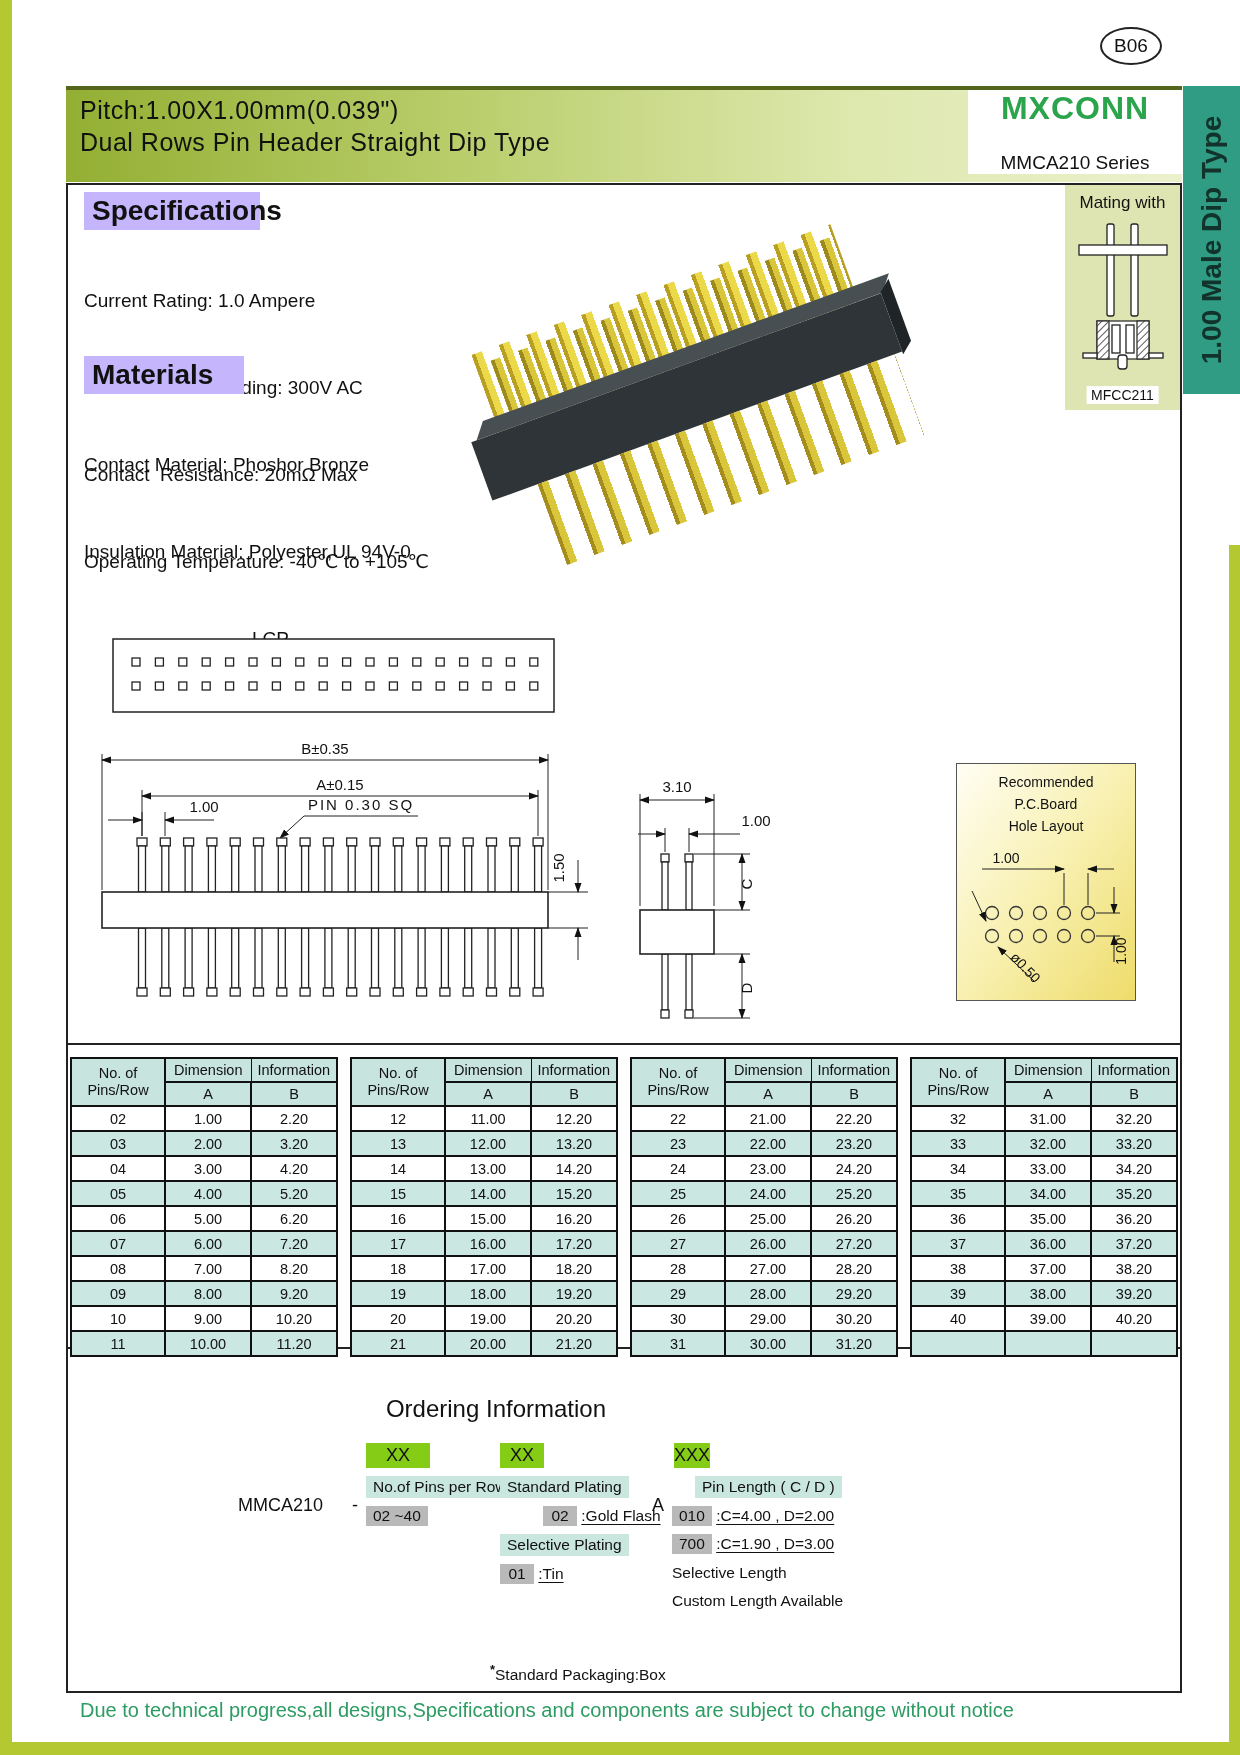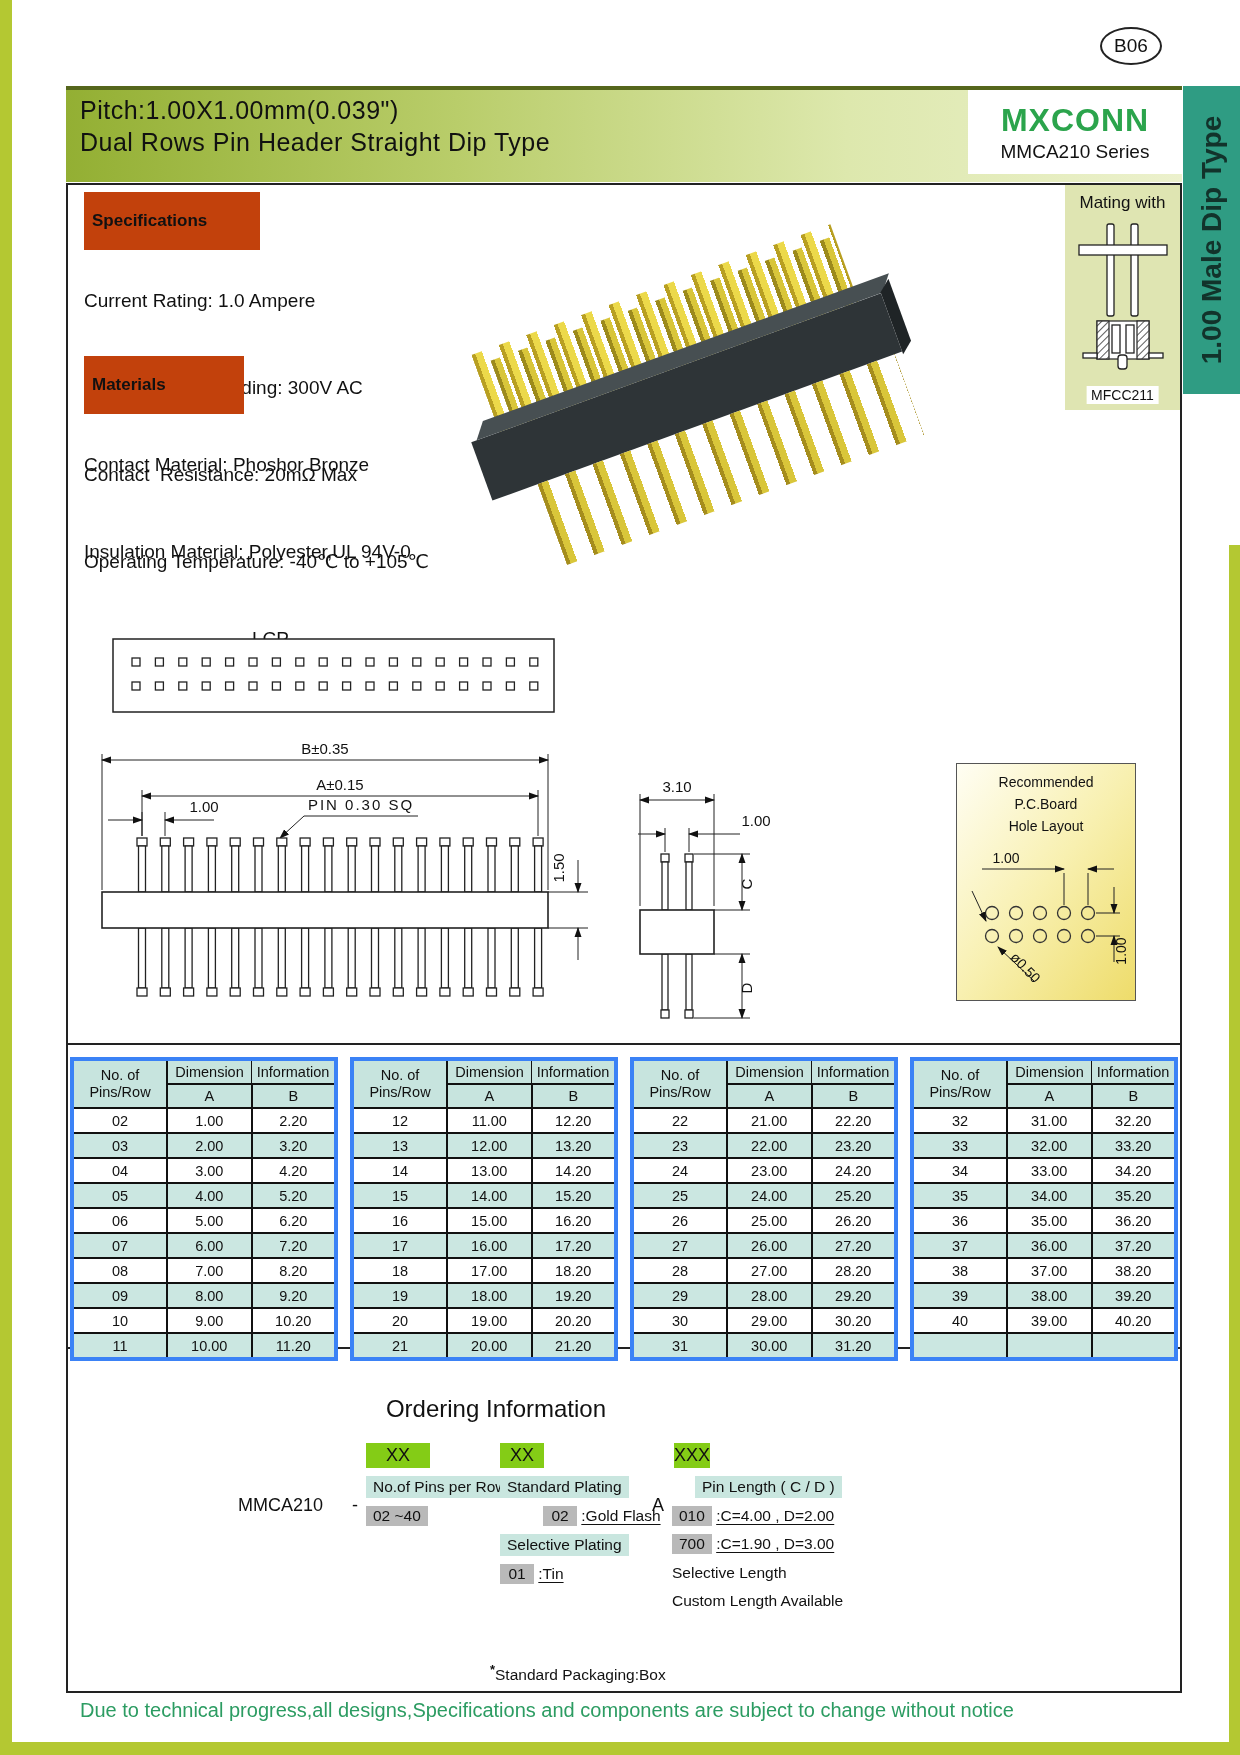--- a/index.html
+++ b/index.html
@@ -13,38 +13,38 @@
   
   .badge{left:1100px;top:27px;width:58px;height:34px;border:2px solid #222;border-radius:50%;
          display:flex;align-items:center;justify-content:center;font-size:19px;background:#fff;}
   
   .header-band{left:66px;top:86px;width:1116px;height:96px;box-sizing:border-box;
     background:linear-gradient(90deg,#93af33 0%,#b9cd6a 35%,#dde8ad 70%,#ecf1cd 100%);
     border-top:4px solid #55661c;}
   .title1{left:80px;top:96px;font-size:25px;letter-spacing:.5px;}
   .title2{left:80px;top:128px;font-size:25px;letter-spacing:.5px;}
   .brandbox{left:968px;top:90px;width:214px;height:84px;background:#fff;display:flex;
-            flex-direction:column;align-items:center;justify-content:center;gap:2px;}
+            flex-direction:column;align-items:center;justify-content:space-between;gap:2px;}
   .brand{color:#2ba44c;font-weight:bold;font-size:32px;letter-spacing:1px;}
   .series{font-size:19px;}
   
   .sidetab{left:1183px;top:86px;width:57px;height:308px;background:#2f9c83;}
   .sidetab span{position:absolute;left:50%;top:50%;transform:translate(-50%,-50%) rotate(-90deg);
                 white-space:nowrap;font-size:28px;font-weight:bold;color:#12332b;}
   
   .content-box{left:66px;top:183px;width:1116px;height:1510px;border:2px solid #222;box-sizing:border-box;}
   .divider{left:66px;width:1116px;height:0;border-top:2px solid #222;}
   
   .matingbox{left:1065px;top:185px;width:115px;height:225px;background:#dfe5b2;}
   .mating-label{width:100%;text-align:center;margin-top:8px;font-size:17px;}
   .mating-svg{position:absolute;left:50%;top:36px;transform:translateX(-50%);}
   .mfcc{position:absolute;left:50%;bottom:6px;transform:translateX(-50%);background:#fff;
         font-size:14px;padding:1px 5px;white-space:nowrap;}
   
-  .sec-chip{background:#c2410c;font-weight:bold;font-size:17px;padding:19px 8px;box-sizing:border-box;}
+  .sec-chip{background:#c4b5fd;font-weight:bold;font-size:28px;padding:3px 8px;box-sizing:border-box;}
   #spec-chip{left:84px;top:192px;width:176px;}
   .spec-lines{left:84px;top:228px;font-size:19px;line-height:29px;white-space:pre-wrap;}
   #mat-chip{left:84px;top:356px;width:160px;}
   .mat-lines{left:84px;top:392px;font-size:19px;line-height:29px;white-space:pre-wrap;}
   .lcp-indent{padding-left:168px;}
   
   .conn3d{left:462px;top:218px;width:450px;height:345px;}
   .c3rot{position:absolute;left:6px;top:72px;width:436px;height:210px;transform:rotate(-20deg);}
   .c3pt,.c3pb{position:absolute;background-repeat:repeat-x;}
   .c3pt{left:30px;top:-6px;width:382px;height:82px;
@@ -61,21 +61,21 @@
     background-image:repeating-linear-gradient(90deg,#a58d1d 0 4px,#d9c63a 4px 11px,rgba(0,0,0,0) 11px 29.2px);}
   
   svg text{font-family:"Liberation Sans","DejaVu Sans",sans-serif;font-size:15px;fill:#111;}
   .dr{fill:#fff;stroke:#222;stroke-width:1.3;}
   .drb{fill:#fff;stroke:#222;stroke-width:1.6;}
   .dim{stroke:#222;stroke-width:1;fill:none;}
   .hole{fill:none;stroke:#333;stroke-width:1.3;}
   .pcbtext{font-size:14px;}
   
   .table-wrap{left:70px;top:1057px;width:1108px;display:flex;gap:12px;}
-  table.dimtable{border-collapse:collapse;table-layout:fixed;width:268px;border:4px solid #3b82f6;background:#fff;}
+  table.dimtable{border-collapse:collapse;table-layout:fixed;width:268px;border:1px solid #3b82f6;background:#fff;}
   .dimtable th,.dimtable td{border:2px solid #111;text-align:center;font-size:14.5px;padding:0;height:22px;overflow:hidden;}
   .dimtable th{background:#c7e4de;font-weight:normal;line-height:1.15;}
   .dimtable .c1{width:92px;}
   .dimtable .dhl{border-right-width:1px;}
   .dimtable .dhr{border-left-width:1px;}
   .dimtable td{height:23px;}
   .dimtable tr.alt td{background:#cbe7e1;}
   
   .ord-title{left:66px;top:1395px;width:860px;text-align:center;font-size:24px;}
   .pn{font-size:18px;margin-top:48px;}

